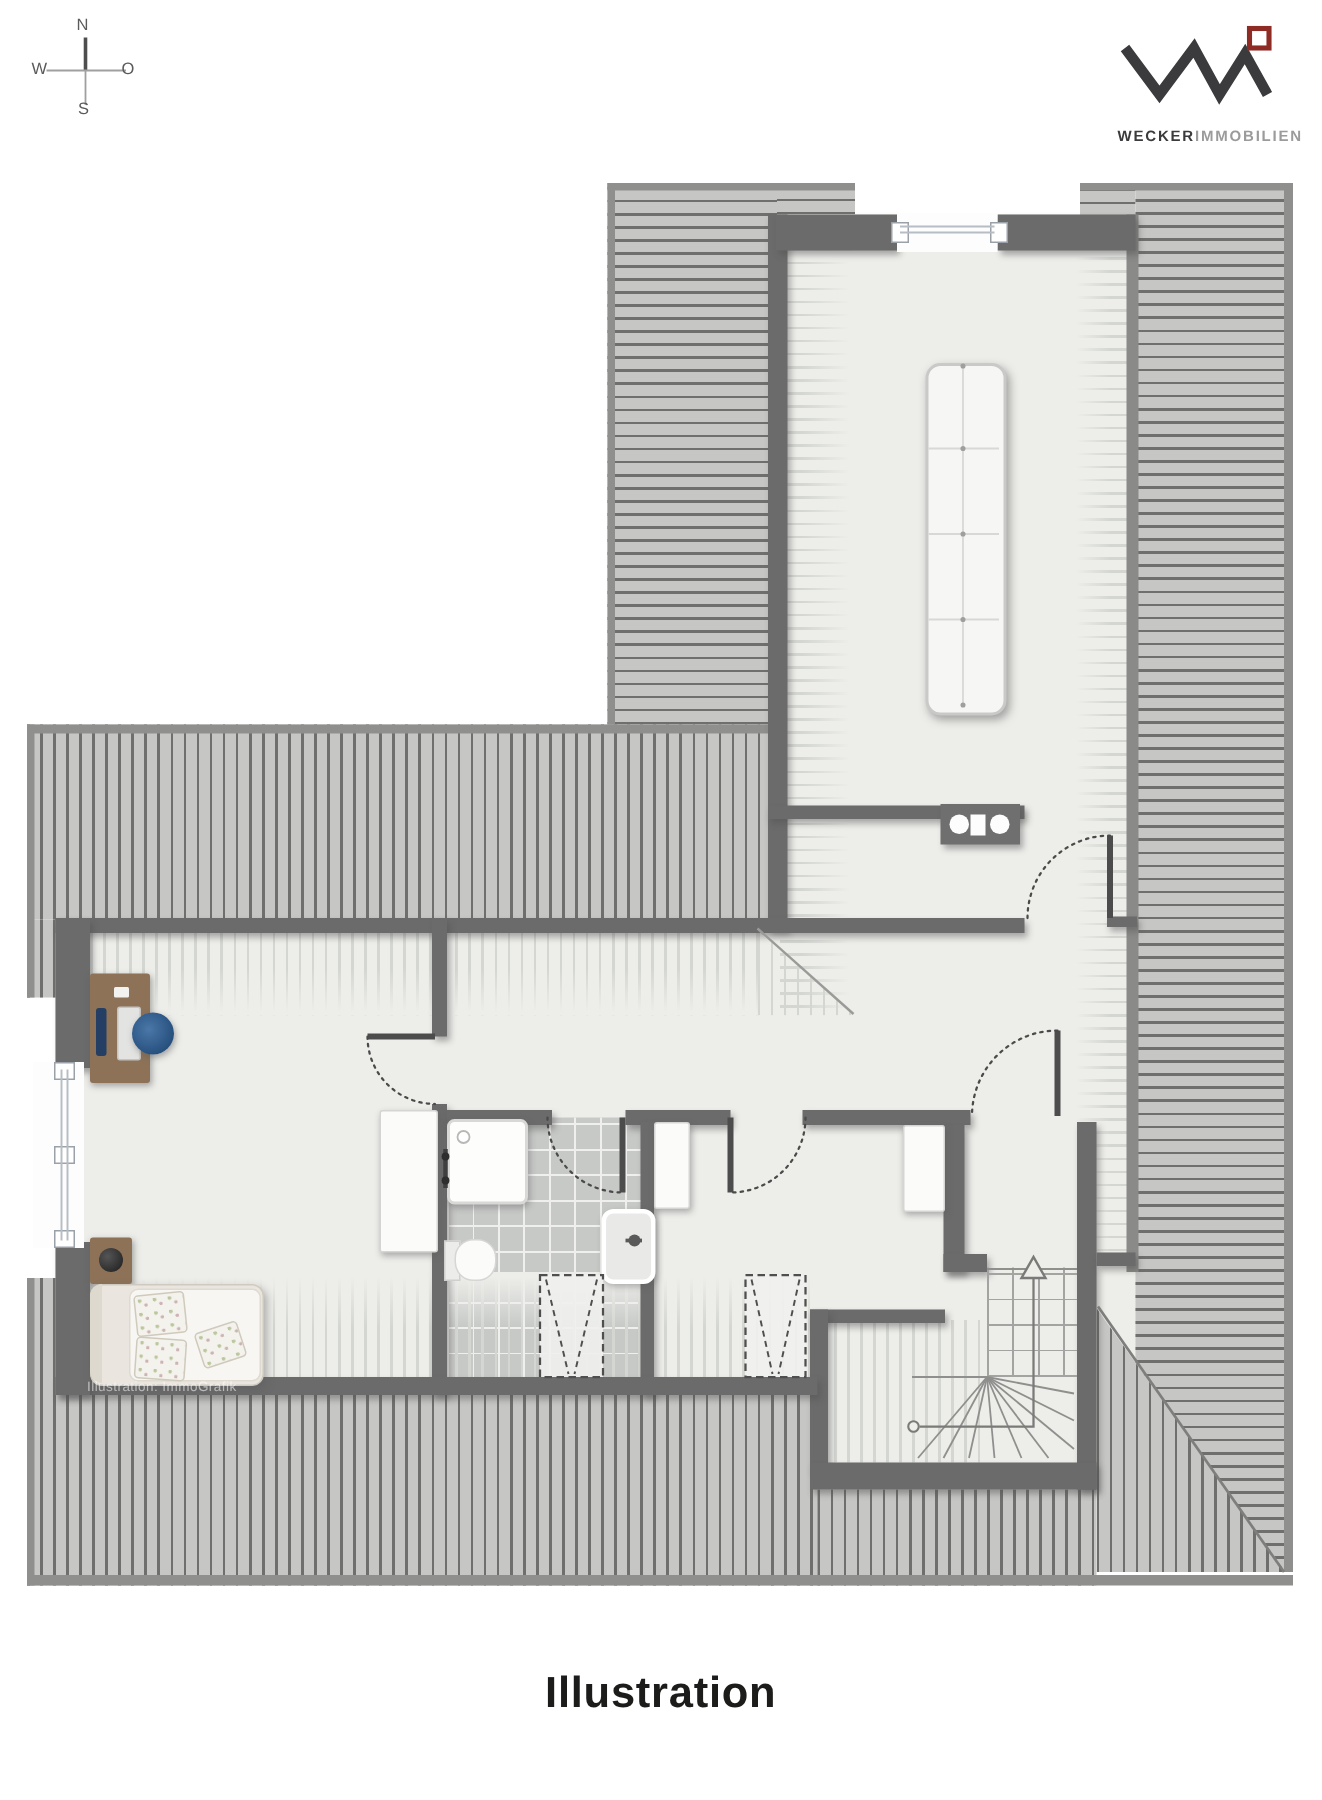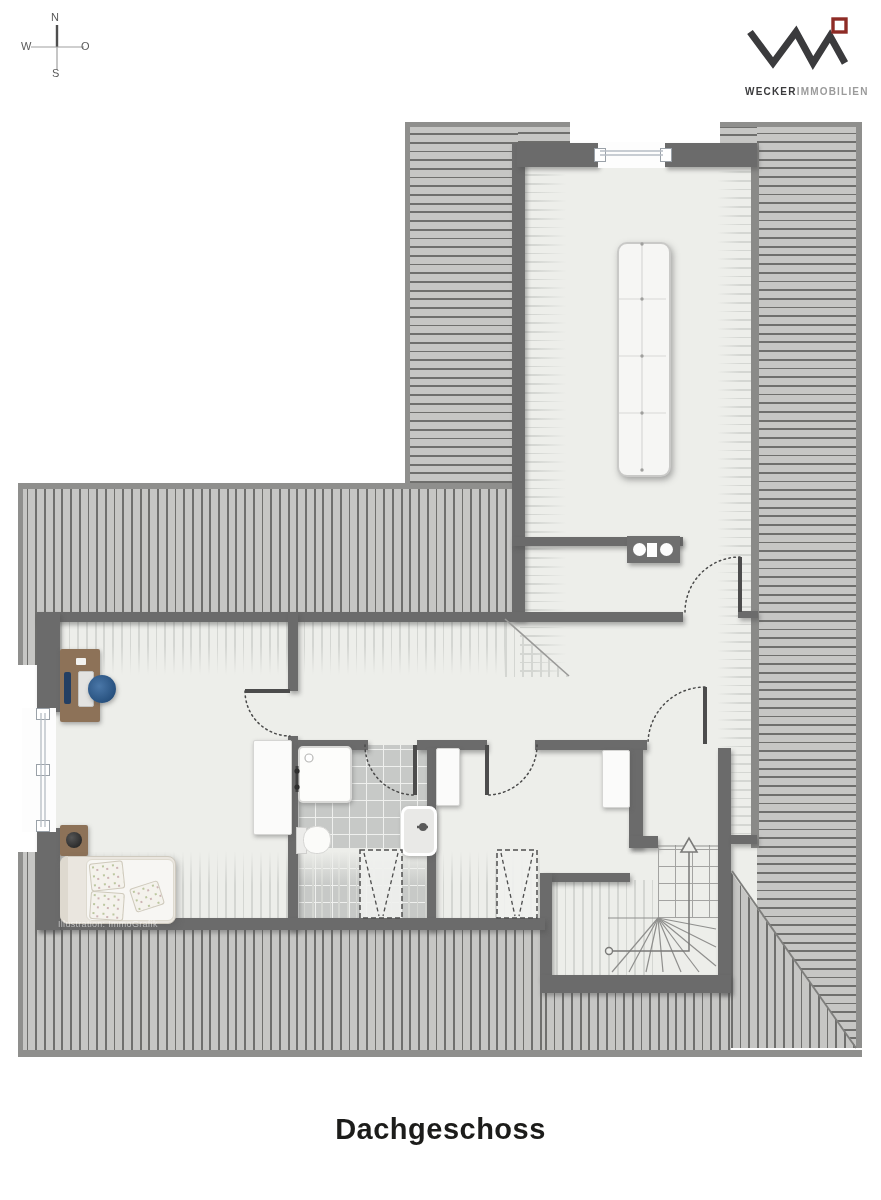--- a/index.html
+++ b/index.html
@@ -234,14 +234,14 @@
   <div class="a cletter" style="left:21px;top:40px;">W</div>
   <div class="a cletter" style="left:81px;top:40px;">O</div>
   <div class="a cletter" style="left:52px;top:67px;">S</div>
 
   <div class="a ltr" style="left:745px;top:70px;margin-top:16px;">
     <span style="color:#3b3b3d;">WECKER</span><span style="color:#9b9b9b;">IMMOBILIEN</span>
   </div>
 
   <div class="a" style="left:58px;top:919px;font-size:9px;color:rgba(255,255,255,.55);letter-spacing:.3px;z-index:5;">Illustration: ImmoGrafik</div>
 
-  <div id="title" class="a" style="left:0;top:1113px;">Dachgeschoss</div>
+  <div id="title" class="a" style="left:0;top:1113px;">Illustration</div>
 </div>
 
 </body></html>

